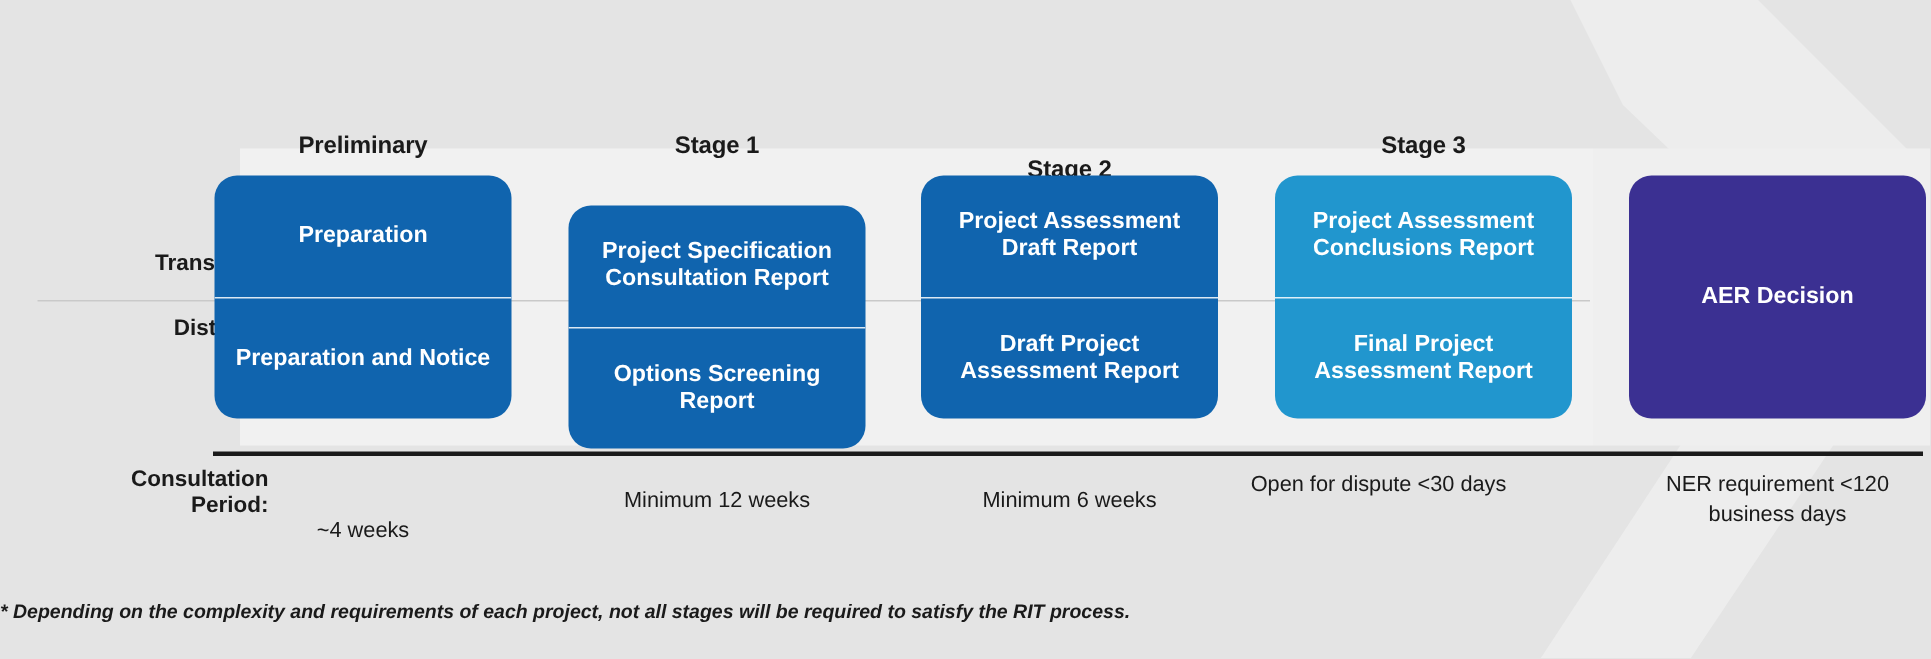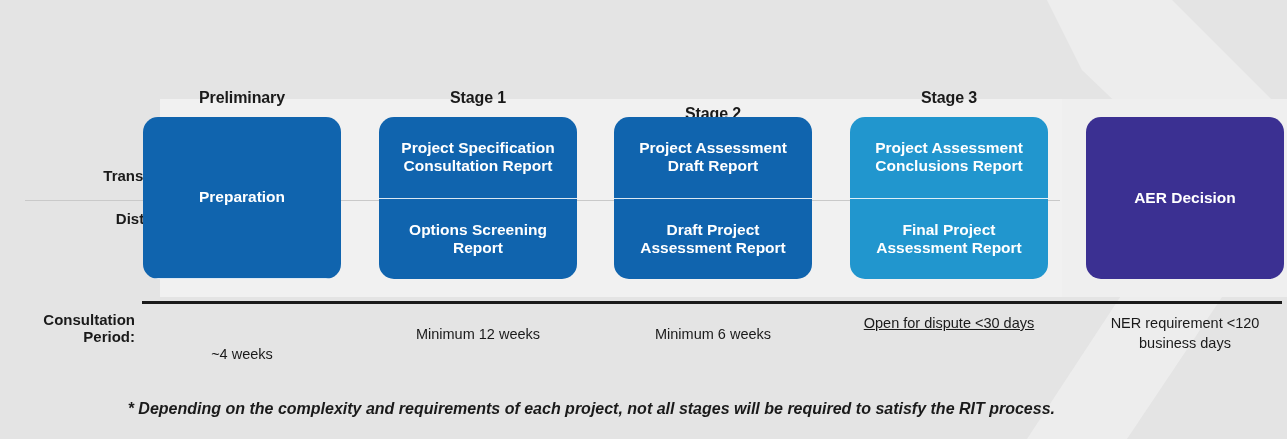--- a/index.html
+++ b/index.html
@@ -90,20 +90,21 @@
     text-align: right;
     line-height: 1.12;
   }
   .row-label.transmission { top: 168px; width: 200px; left: 0; text-align: right; }
   .row-label.distribution { top: 211px; width: 200px; left: 0; text-align: right; }
   .row-label.period {
     top: 312px;
     width: 135px;
     left: 0;
     text-align: right;
+    padding-left: 44px;
   }
 
   
   .stage-block {
     position: absolute;
     top: 117px;
     width: 198px;
     height: 162px;
     border-radius: 15px;
     overflow: hidden;
@@ -140,22 +141,22 @@
     line-height: 1.35;
   }
   .period-text.two-line { top: 314px; }
 
   
   .footnote {
     position: absolute;
     left: 0;
     top: 400px;
     width: 1055px;
-    text-align: right;
-    font-size: 16px;
+    text-align: left;
+    font-size: 13px;
     font-style: italic;
     font-weight: bold;
     color: #1a1a1a;
   }
 </style>
 </head>
 <body>
 
 <div id="stage">
 
@@ -172,43 +173,44 @@
   <div class="row-label transmission">Transmission</div>
   <div class="row-label distribution">Distribution</div>
   <div class="row-label period">
     <div>Consultation</div>
     <div>Period:</div>
   </div>
 
   <div class="col-header" style="left:143px; width:198px;">Preliminary</div>
   <div class="stage-block" style="left:143px; background:#1064ae;">
     <div class="stage-cell top">Preparation</div>
+    <div class="stage-cell">Preparation and Notice</div>
   </div>
   <div class="period-text" style="left:143px; width:198px;margin-top:20px;">~4 weeks</div>
 
   <div class="col-header" style="left:379px; width:198px;">Stage 1</div>
-  <div class="stage-block" style="left:379px; background:#1064ae;">
+  <div class="stage-block" style="left:379px; background:#1064ae;margin-top:20px;">
     <div class="stage-cell top">Project Specification Consultation Report</div>
     <div class="stage-cell">Options Screening Report</div>
   </div>
   <div class="period-text" style="left:379px; width:198px;">Minimum 12 weeks</div>
 
   <div class="col-header" style="left:614px; width:198px;margin-top:16px;">Stage 2</div>
   <div class="stage-block" style="left:614px; background:#1064ae;">
     <div class="stage-cell top">Project Assessment Draft Report</div>
     <div class="stage-cell">Draft Project Assessment Report</div>
   </div>
   <div class="period-text" style="left:614px; width:198px;">Minimum 6 weeks</div>
 
   <div class="col-header" style="left:850px; width:198px;">Stage 3</div>
   <div class="stage-block" style="left:850px; background:#2196ce;">
     <div class="stage-cell top">Project Assessment Conclusions Report</div>
     <div class="stage-cell">Final Project Assessment Report</div>
   </div>
-  <div class="period-text two-line" style="left:850px; width:198px;text-decoration:underline;">Open for dispute &lt;30 days</div>
+  <div class="period-text two-line" style="left:820px; width:198px;">Open for dispute &lt;30 days</div>
 
   <div class="stage-block single" style="left:1086px; background:#3b3092;">
     <div class="stage-cell">AER Decision</div>
   </div>
   <div class="period-text two-line" style="left:1086px; width:198px;">NER requirement &lt;120 business days</div>
 
   <div class="footnote">* Depending on the complexity and requirements of each project, not all stages will be required to satisfy the RIT process.</div>
 
 </div>
 

